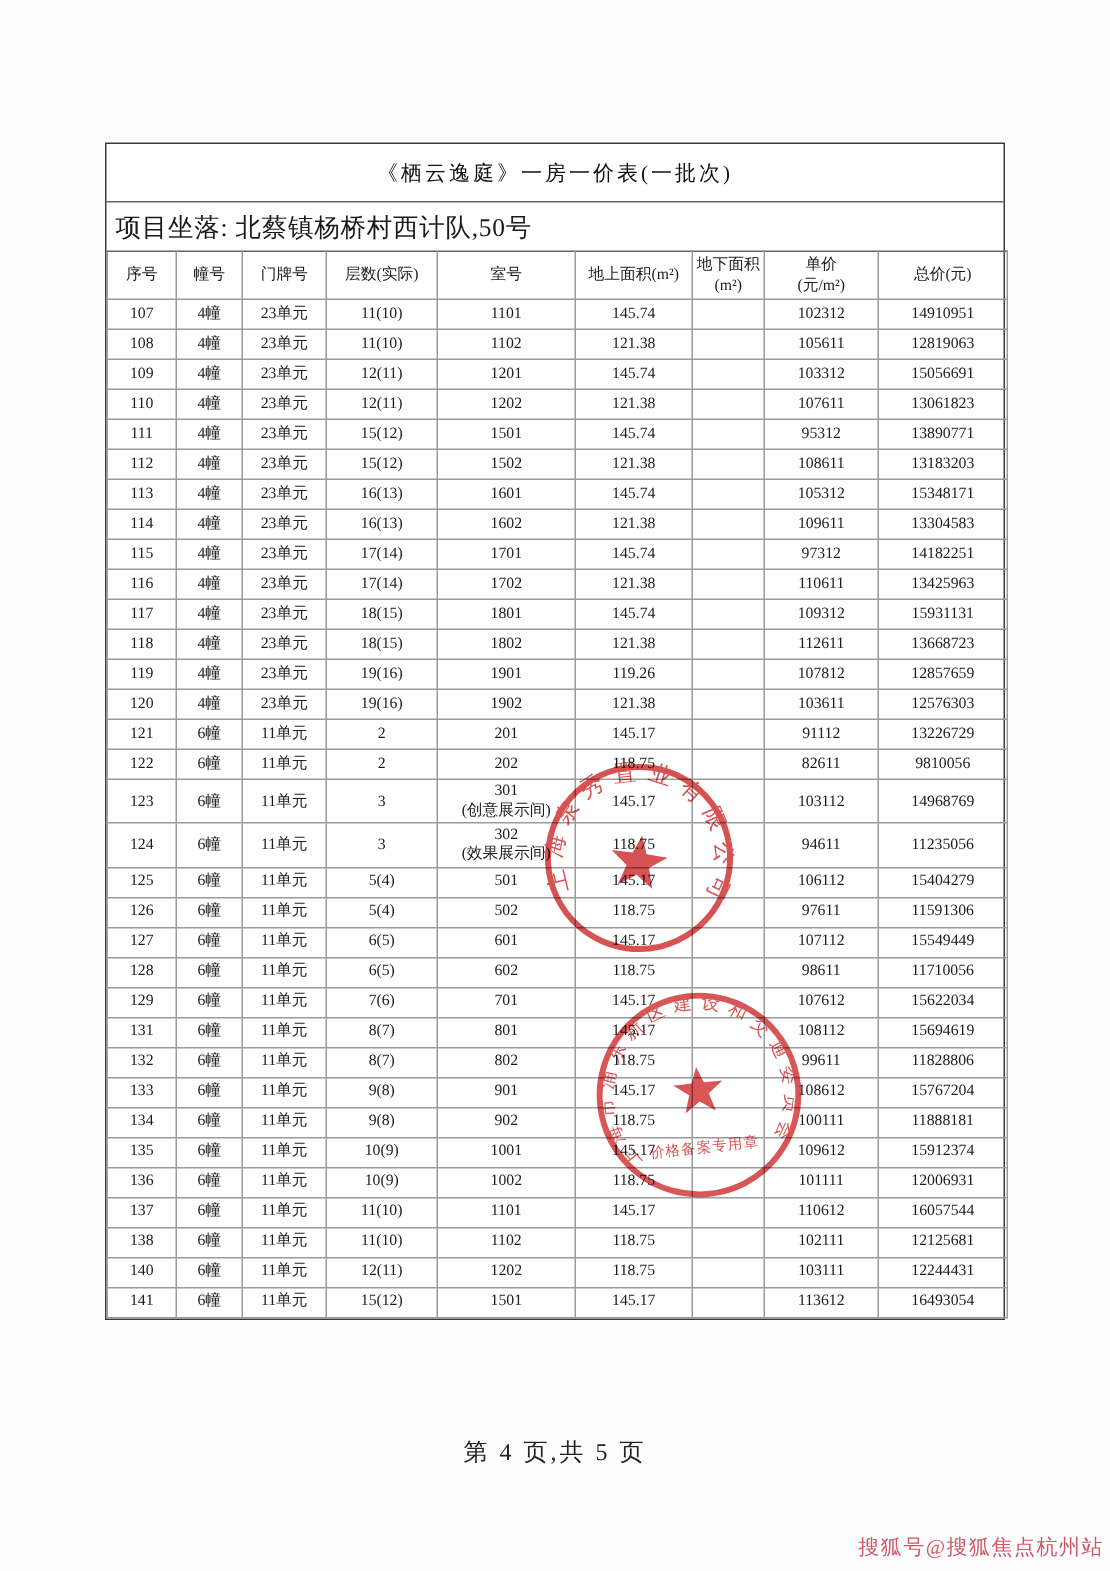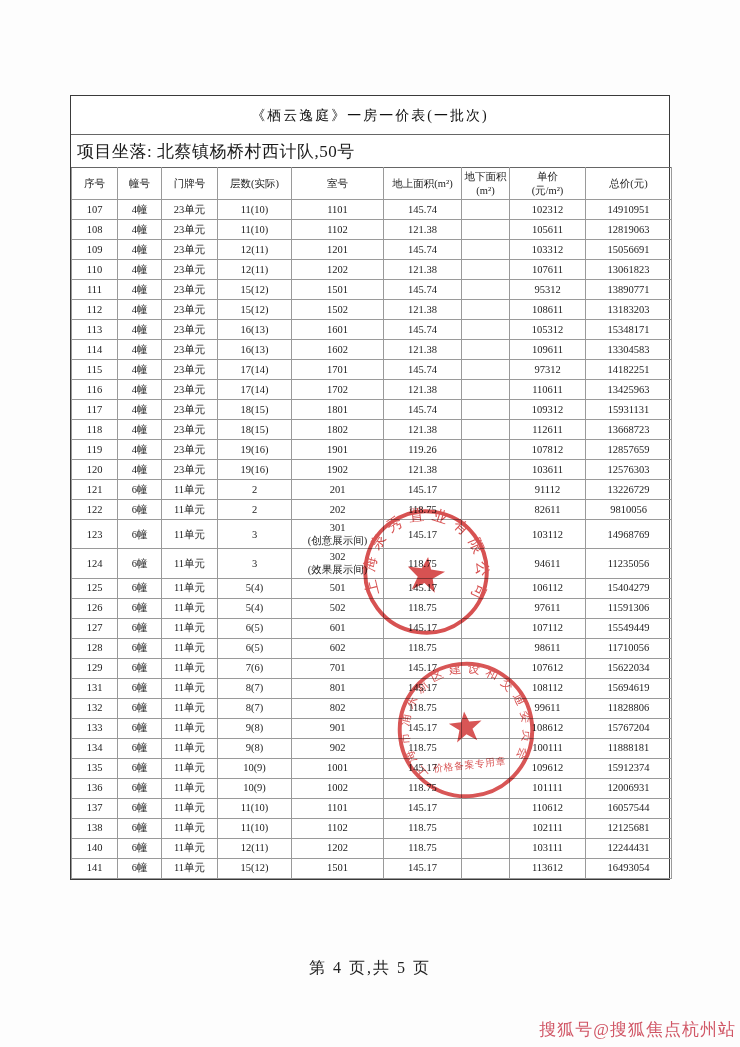--- a/index.html
+++ b/index.html
@@ -36,21 +36,21 @@
     text-align:center; font-size:16px; letter-spacing:2px; color:#222;
   }
 
   .seal {
     position:absolute; mix-blend-mode:multiply; pointer-events:none;
   }
   .seal-1 { left:360px; top:506px; width:132px; height:132px; opacity:0.82; transform:rotate(8deg); }
   .seal-2 { left:394px; top:658px; width:144px; height:144px; opacity:0.8; transform:rotate(-6deg); }
 
   .watermark {
-    position:absolute; right:4px; bottom:6px; font-size:17px;
+    position:absolute; right:4px; bottom:6px; font-size:14px;
     color:#cc4455; letter-spacing:1px; opacity:0.9;
   }
 </style>
 </head>
 <body>
 
 <div class="screen">
 
   <div class="doc-frame">
     <div class="doc-title">《栖云逸庭》一房一价表(一批次)</div>

